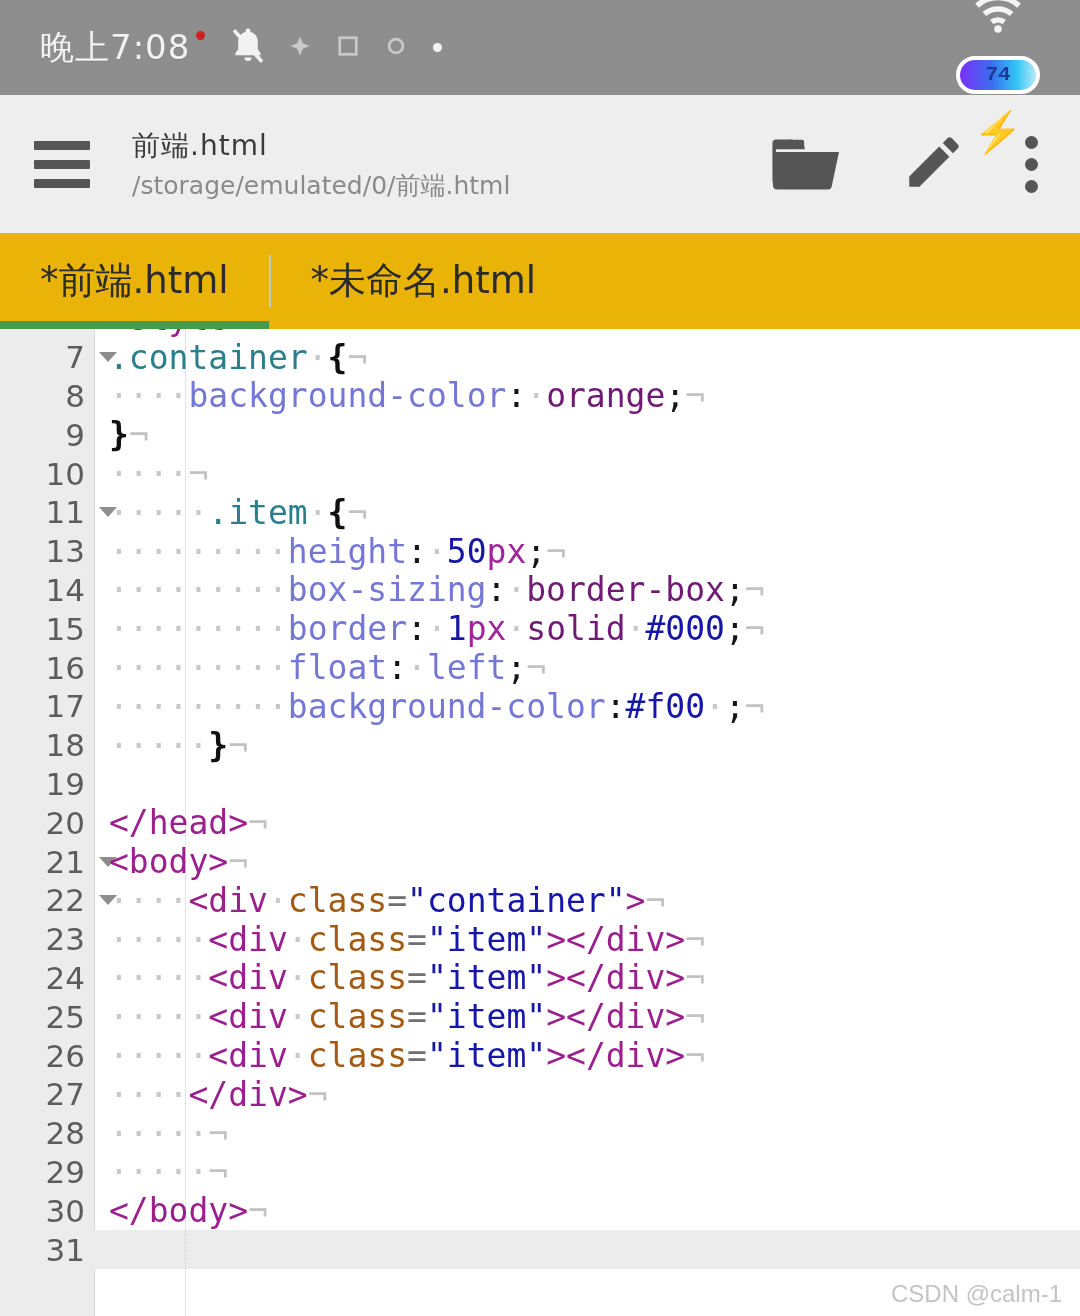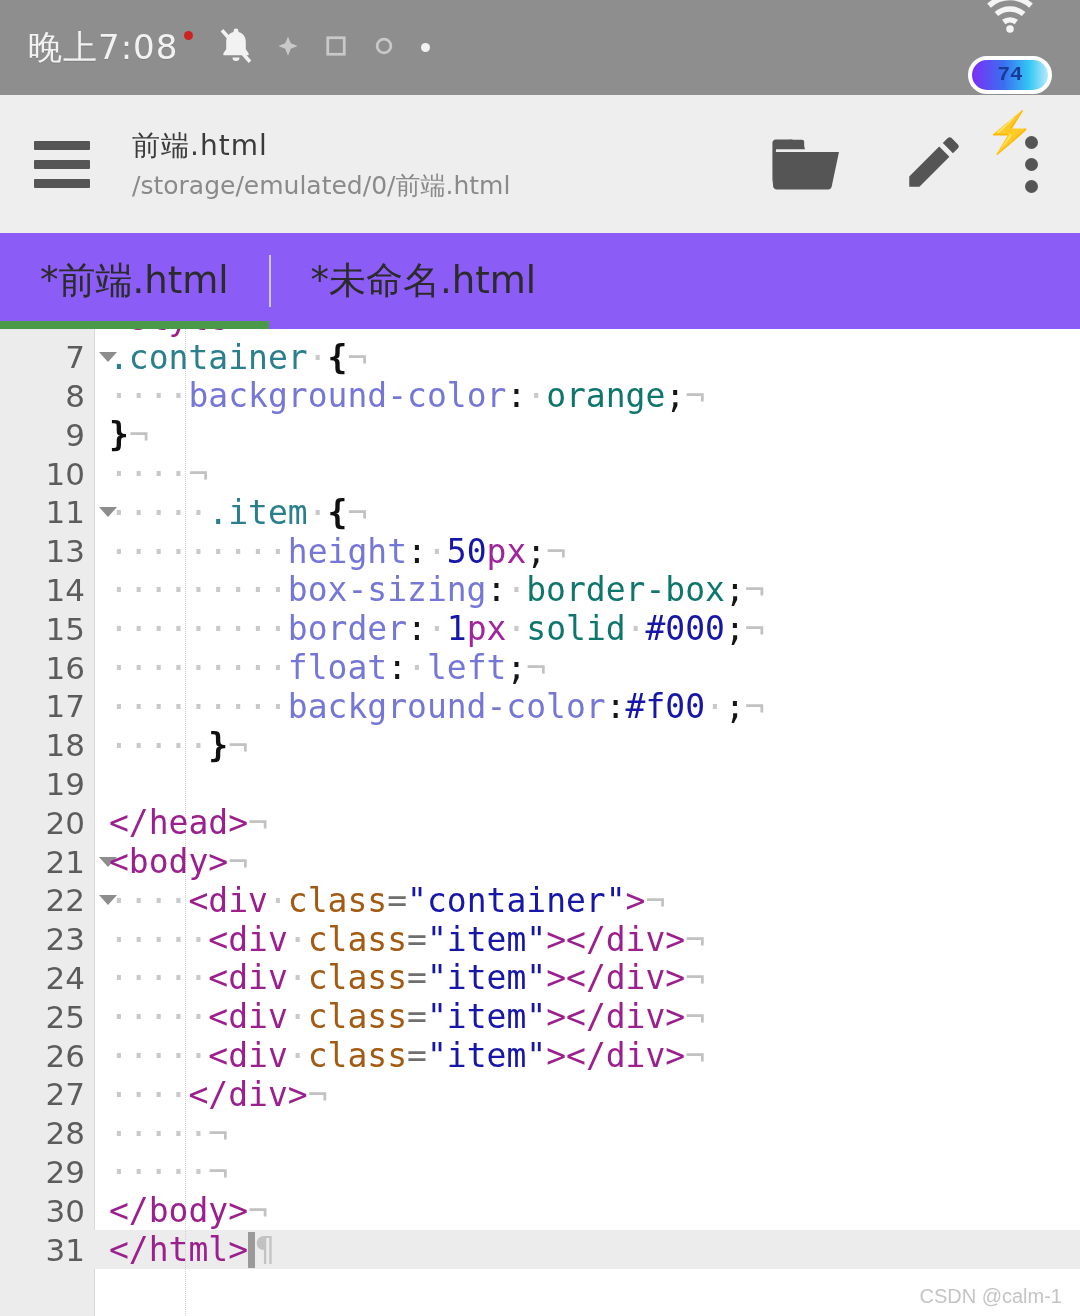--- a/index.html
+++ b/index.html
@@ -9,21 +9,21 @@
     font-family:"Liberation Sans", sans-serif;
     overflow:hidden;
   }
 
   
   .statusbar{
     position:relative;
     height:95px;
     background:#8e8e8e;
     display:flex; align-items:center;
-    padding:0 28px;
+    padding:0 40px;
   }
   .sb-left{ display:flex; align-items:center; gap:14px; }
   .sb-time{
     color:#f2f2f2; font-size:34px; letter-spacing:1px;
     font-family:"DejaVu Sans", sans-serif;
     text-shadow:0 1px 0 rgba(0,0,0,.12);
   }
   .sb-dot-red{
     width:9px;height:9px;border-radius:50%;background:#cc2222;
     position:relative; top:-12px; left:-8px;
@@ -69,21 +69,21 @@
     font-size:25px; color:#8a8a8a; margin-top:4px;
     font-family:"DejaVu Sans", sans-serif;
   }
   .appbar-actions{ margin-left:auto; display:flex; align-items:center; gap:58px; padding-right:8px;}
   .ic{ fill:#555555; }
   .dots{ display:flex; flex-direction:column; gap:9px; align-items:center; cursor:pointer;}
   .dots i{ width:13px;height:13px;border-radius:50%;background:#555555;display:block;}
 
   
   .tabbar{
-    height:96px; background:#8b5cf6; display:flex; align-items:center;
+    height:96px; background:#eab308; display:flex; align-items:center;
     position:relative;
   }
   .tab{
     height:100%; display:flex; align-items:center; padding:0 40px;
     font-size:37px; color:#2b2b2b; position:relative; cursor:pointer;
     font-family:"DejaVu Sans", sans-serif;
   }
   .tab.active::after{
     content:""; position:absolute; left:0; right:0; bottom:0;
     height:8px; background:#4a9a4a;
@@ -118,21 +118,21 @@
     width:0;height:0;border-left:9px solid transparent;border-right:9px solid transparent;
     border-top:10px solid #8d8d8d;
   }
   .code{
     flex:1; font-size:33px; letter-spacing:0px; padding-left:14px;
     position:relative; z-index:2; line-height:1;
   }
   
   .t-sel    { color:#2a7f8c; }
   .t-prop   { color:#7577d6; }
-  .t-val    { color:#0f766e; }
+  .t-val    { color:#701a75; }
   .t-num    { color:#1616a8; }
   .t-unit   { color:#a0249b; }
   .t-hex    { color:#1616a8; }
   .t-punc   { color:#151515; }
   .t-brace  { color:#101010; font-weight:bold; }
   .t-tag    { color:#9c1f8e; }
   .t-attr   { color:#a35a12; }
   .t-str    { color:#1616a8; }
   .t-eq     { color:#6f6f6f; }
   .ws       { color:#c9c9c9; }
@@ -141,21 +141,21 @@
     position:absolute; left:185px; top:0; bottom:0; width:1px;
     border-left:1px dotted #cfcfcf; z-index:1;
   }
   .caret{
     display:inline-block; width:7px; height:36px; background:#9a9a9a;
     vertical-align:-7px;
   }
   .pilcrow{ color:#c2c2c2; }
 
   .watermark{
-    position:absolute; right:18px; bottom:8px; font-size:20px; color:#c4c4c4;
+    position:absolute; right:18px; bottom:8px; font-size:24px; color:#c4c4c4;
     font-family:"Liberation Sans", sans-serif; z-index:5;margin-left:44px;
   }
 </style>
 </head>
 <body>
 
 <div class="statusbar">
   <div class="sb-left">
     <div class="sb-time">晚上7:08</div>
     <div class="sb-dot-red"></div>
@@ -273,16 +273,16 @@
       <div class="row"><div class="ln">21<span class="fold"></span></div><div class="code"><span class="t-tag">&lt;body&gt;</span><span class="eol">¬</span></div></div>
       <div class="row"><div class="ln">22<span class="fold"></span></div><div class="code"><span class="ws">····</span><span class="t-tag">&lt;div</span><span class="ws">·</span><span class="t-attr">class</span><span class="t-eq">=</span><span class="t-str">"container"</span><span class="t-tag">&gt;</span><span class="eol">¬</span></div></div>
       <div class="row"><div class="ln">23</div><div class="code"><span class="ws">·····</span><span class="t-tag">&lt;div</span><span class="ws">·</span><span class="t-attr">class</span><span class="t-eq">=</span><span class="t-str">"item"</span><span class="t-tag">&gt;</span><span class="t-tag">&lt;/div&gt;</span><span class="eol">¬</span></div></div>
       <div class="row"><div class="ln">24</div><div class="code"><span class="ws">·····</span><span class="t-tag">&lt;div</span><span class="ws">·</span><span class="t-attr">class</span><span class="t-eq">=</span><span class="t-str">"item"</span><span class="t-tag">&gt;</span><span class="t-tag">&lt;/div&gt;</span><span class="eol">¬</span></div></div>
       <div class="row"><div class="ln">25</div><div class="code"><span class="ws">·····</span><span class="t-tag">&lt;div</span><span class="ws">·</span><span class="t-attr">class</span><span class="t-eq">=</span><span class="t-str">"item"</span><span class="t-tag">&gt;</span><span class="t-tag">&lt;/div&gt;</span><span class="eol">¬</span></div></div>
       <div class="row"><div class="ln">26</div><div class="code"><span class="ws">·····</span><span class="t-tag">&lt;div</span><span class="ws">·</span><span class="t-attr">class</span><span class="t-eq">=</span><span class="t-str">"item"</span><span class="t-tag">&gt;</span><span class="t-tag">&lt;/div&gt;</span><span class="eol">¬</span></div></div>
       <div class="row"><div class="ln">27</div><div class="code"><span class="ws">····</span><span class="t-tag">&lt;/div&gt;</span><span class="eol">¬</span></div></div>
       <div class="row"><div class="ln">28</div><div class="code"><span class="ws">·····</span><span class="eol">¬</span></div></div>
       <div class="row"><div class="ln">29</div><div class="code"><span class="ws">·····</span><span class="eol">¬</span></div></div>
       <div class="row"><div class="ln">30</div><div class="code"><span class="t-tag">&lt;/body&gt;</span><span class="eol">¬</span></div></div>
-      <div class="row current"><div class="code-bg"></div><div class="ln">31</div><div class="code"><span class="t-tag">&lt;/html&gt;</span><span class="caret"></span><span class="pilcrow">¶</span></div></div>
+      <div class="row current"><div class="code-bg"></div><div class="ln">31</div></div>
     </div>
   <div class="watermark">CSDN @calm-1</div>
 </div>
 
 </body></html>

